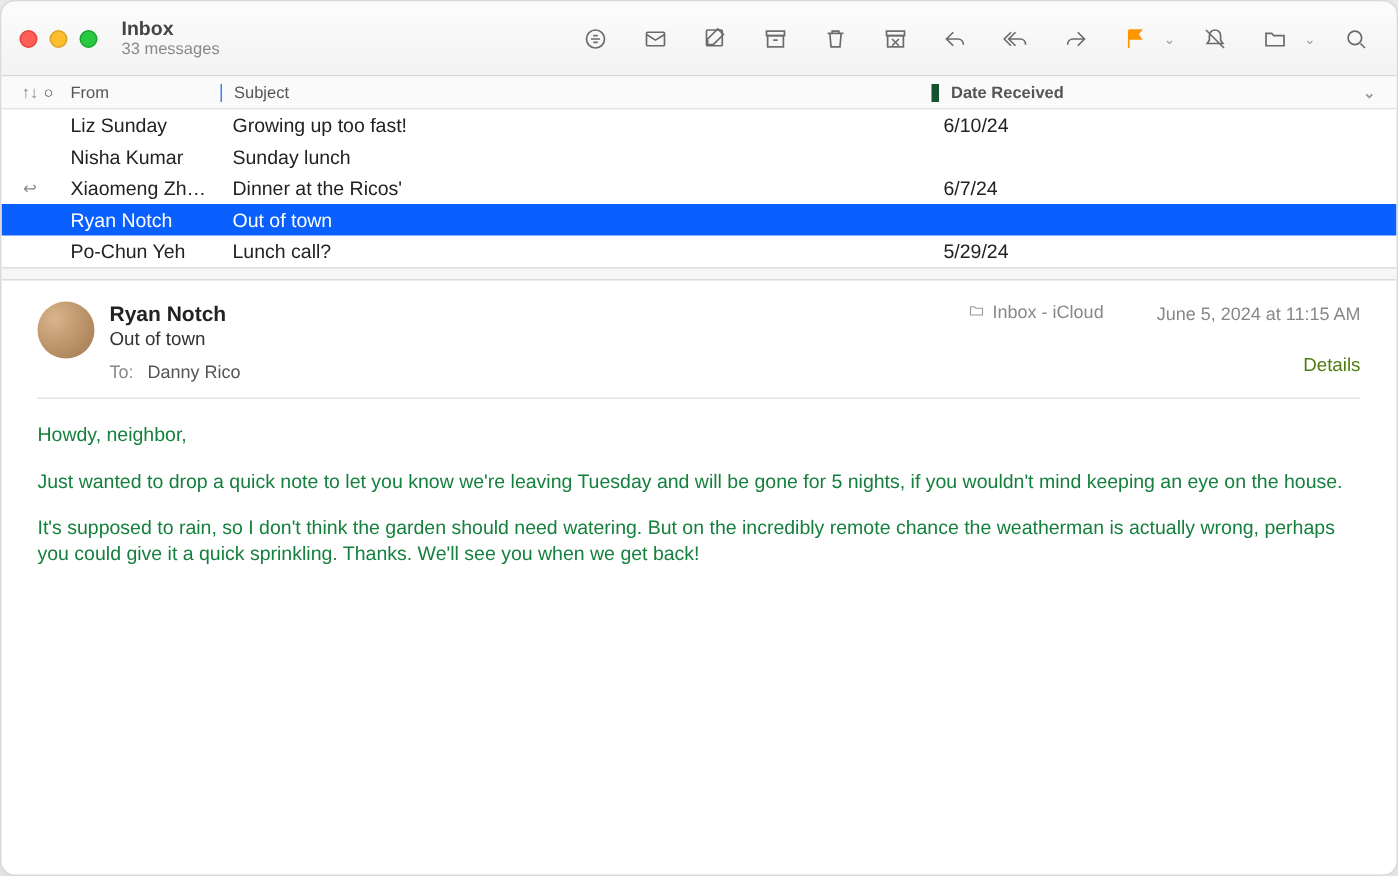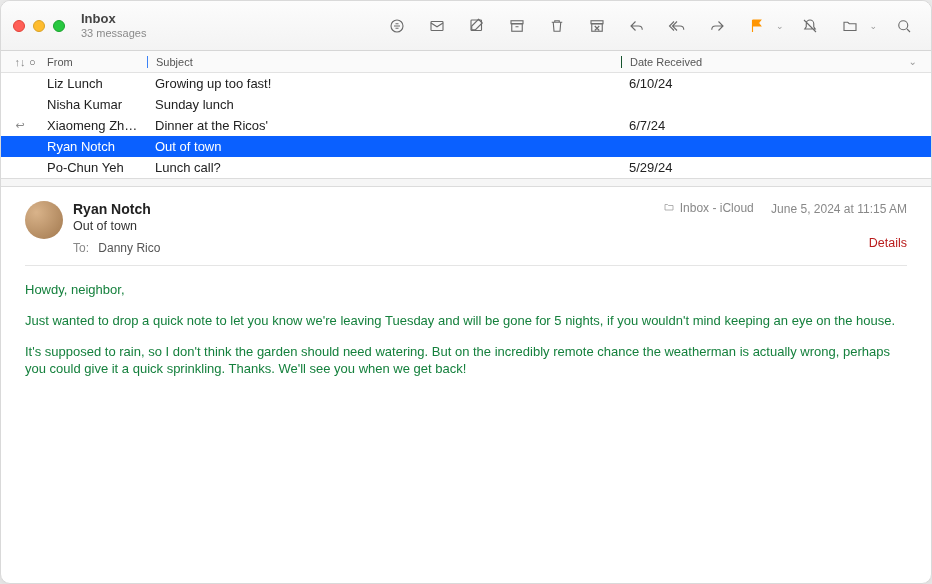--- a/index.html
+++ b/index.html
@@ -59,21 +59,21 @@
     display:flex;
     align-items:center;
     font-size:11px;
     color:#555;
     padding:0 10px;
   }
   .col-header .sort-ic { width:18px; text-align:center; color:#888;}
   .col-header .dot-col { width:14px; }
   .col-header .from-col { width:104px; padding-left:4px;}
   .col-header .subj-col { flex:1; border-left:1px solid #3b82f6; padding-left:8px;}
-  .col-header .date-col { width:300px; border-left:1px solid #14532d; padding-left:8px; display:flex; justify-content:space-between; align-items:center;}
+  .col-header .date-col { width:300px; border-left:5px solid #14532d; padding-left:8px; display:flex; justify-content:space-between; align-items:center;font-weight:bold;}
   .col-header .date-col .chev { color:#999; font-size:10px; padding-right:4px;}
 
   
   .msg-list { background:#fff; }
   .row {
     display:flex;
     align-items:center;
     height:21px;
     font-size:13px;
     color:#222;
@@ -108,23 +108,23 @@
     width:38px; height:38px; border-radius:50%;
     background: radial-gradient(circle at 30% 30%, #d9b38a, #a1784e);
     margin-right:10px; flex-shrink:0;
   }
   .dh-left { flex:1; }
   .sender { font-size:14px; font-weight:700; color:#222; }
   .subject-line { font-size:12.5px; color:#333; margin-top:2px; }
   .to-line { font-size:12px; color:#888; margin-top:8px; }
   .to-line .to-name { color:#555; margin-left:6px;}
   .dh-right { text-align:right; font-size:12px; color:#888; }
-  .dh-right .loc { display:inline-flex; align-items:flex-start; gap:5px; margin-right:14px;}
+  .dh-right .loc { display:inline-flex; align-items:flex-start; gap:5px; margin-right:32px;}
   .dh-right .loc svg { width:12px; height:12px; fill:none; stroke:#999; stroke-width:1.5;}
-  .dh-right .details-link { color:#b91c1c; display:block; margin-top:20px; font-size:12.5px; cursor:pointer;}
+  .dh-right .details-link { color:#4d7c0f; display:block; margin-top:20px; font-size:12.5px; cursor:pointer;}
   .hr { border:none; border-top:1px solid #e5e5e5; margin:10px 0 16px 0;}
   .body { font-size:13px; line-height:1.3; color:#15803d;}
   .body p { margin-bottom:14px; }
 </style>
 </head>
 <body>
 
 <div class="window">
 
   <div class="toolbar">
@@ -224,21 +224,21 @@
     <div class="date-col">
       <span>Date Received</span>
       <span class="chev">⌄</span>
     </div>
   </div>
 
   <div class="msg-list" id="msg-list">
       <div class="row">
         <span class="ic"></span>
         <span class="dotc"></span>
-        <span class="from">Liz Lunch</span>
+        <span class="from">Liz Sunday</span>
         <span class="subj">Growing up too fast!</span>
         <span class="date">6/10/24</span>
       </div>
       <div class="row">
         <span class="ic"></span>
         <span class="dotc"></span>
         <span class="from">Nisha Kumar</span>
         <span class="subj">Sunday lunch</span>
       </div>
       <div class="row">

